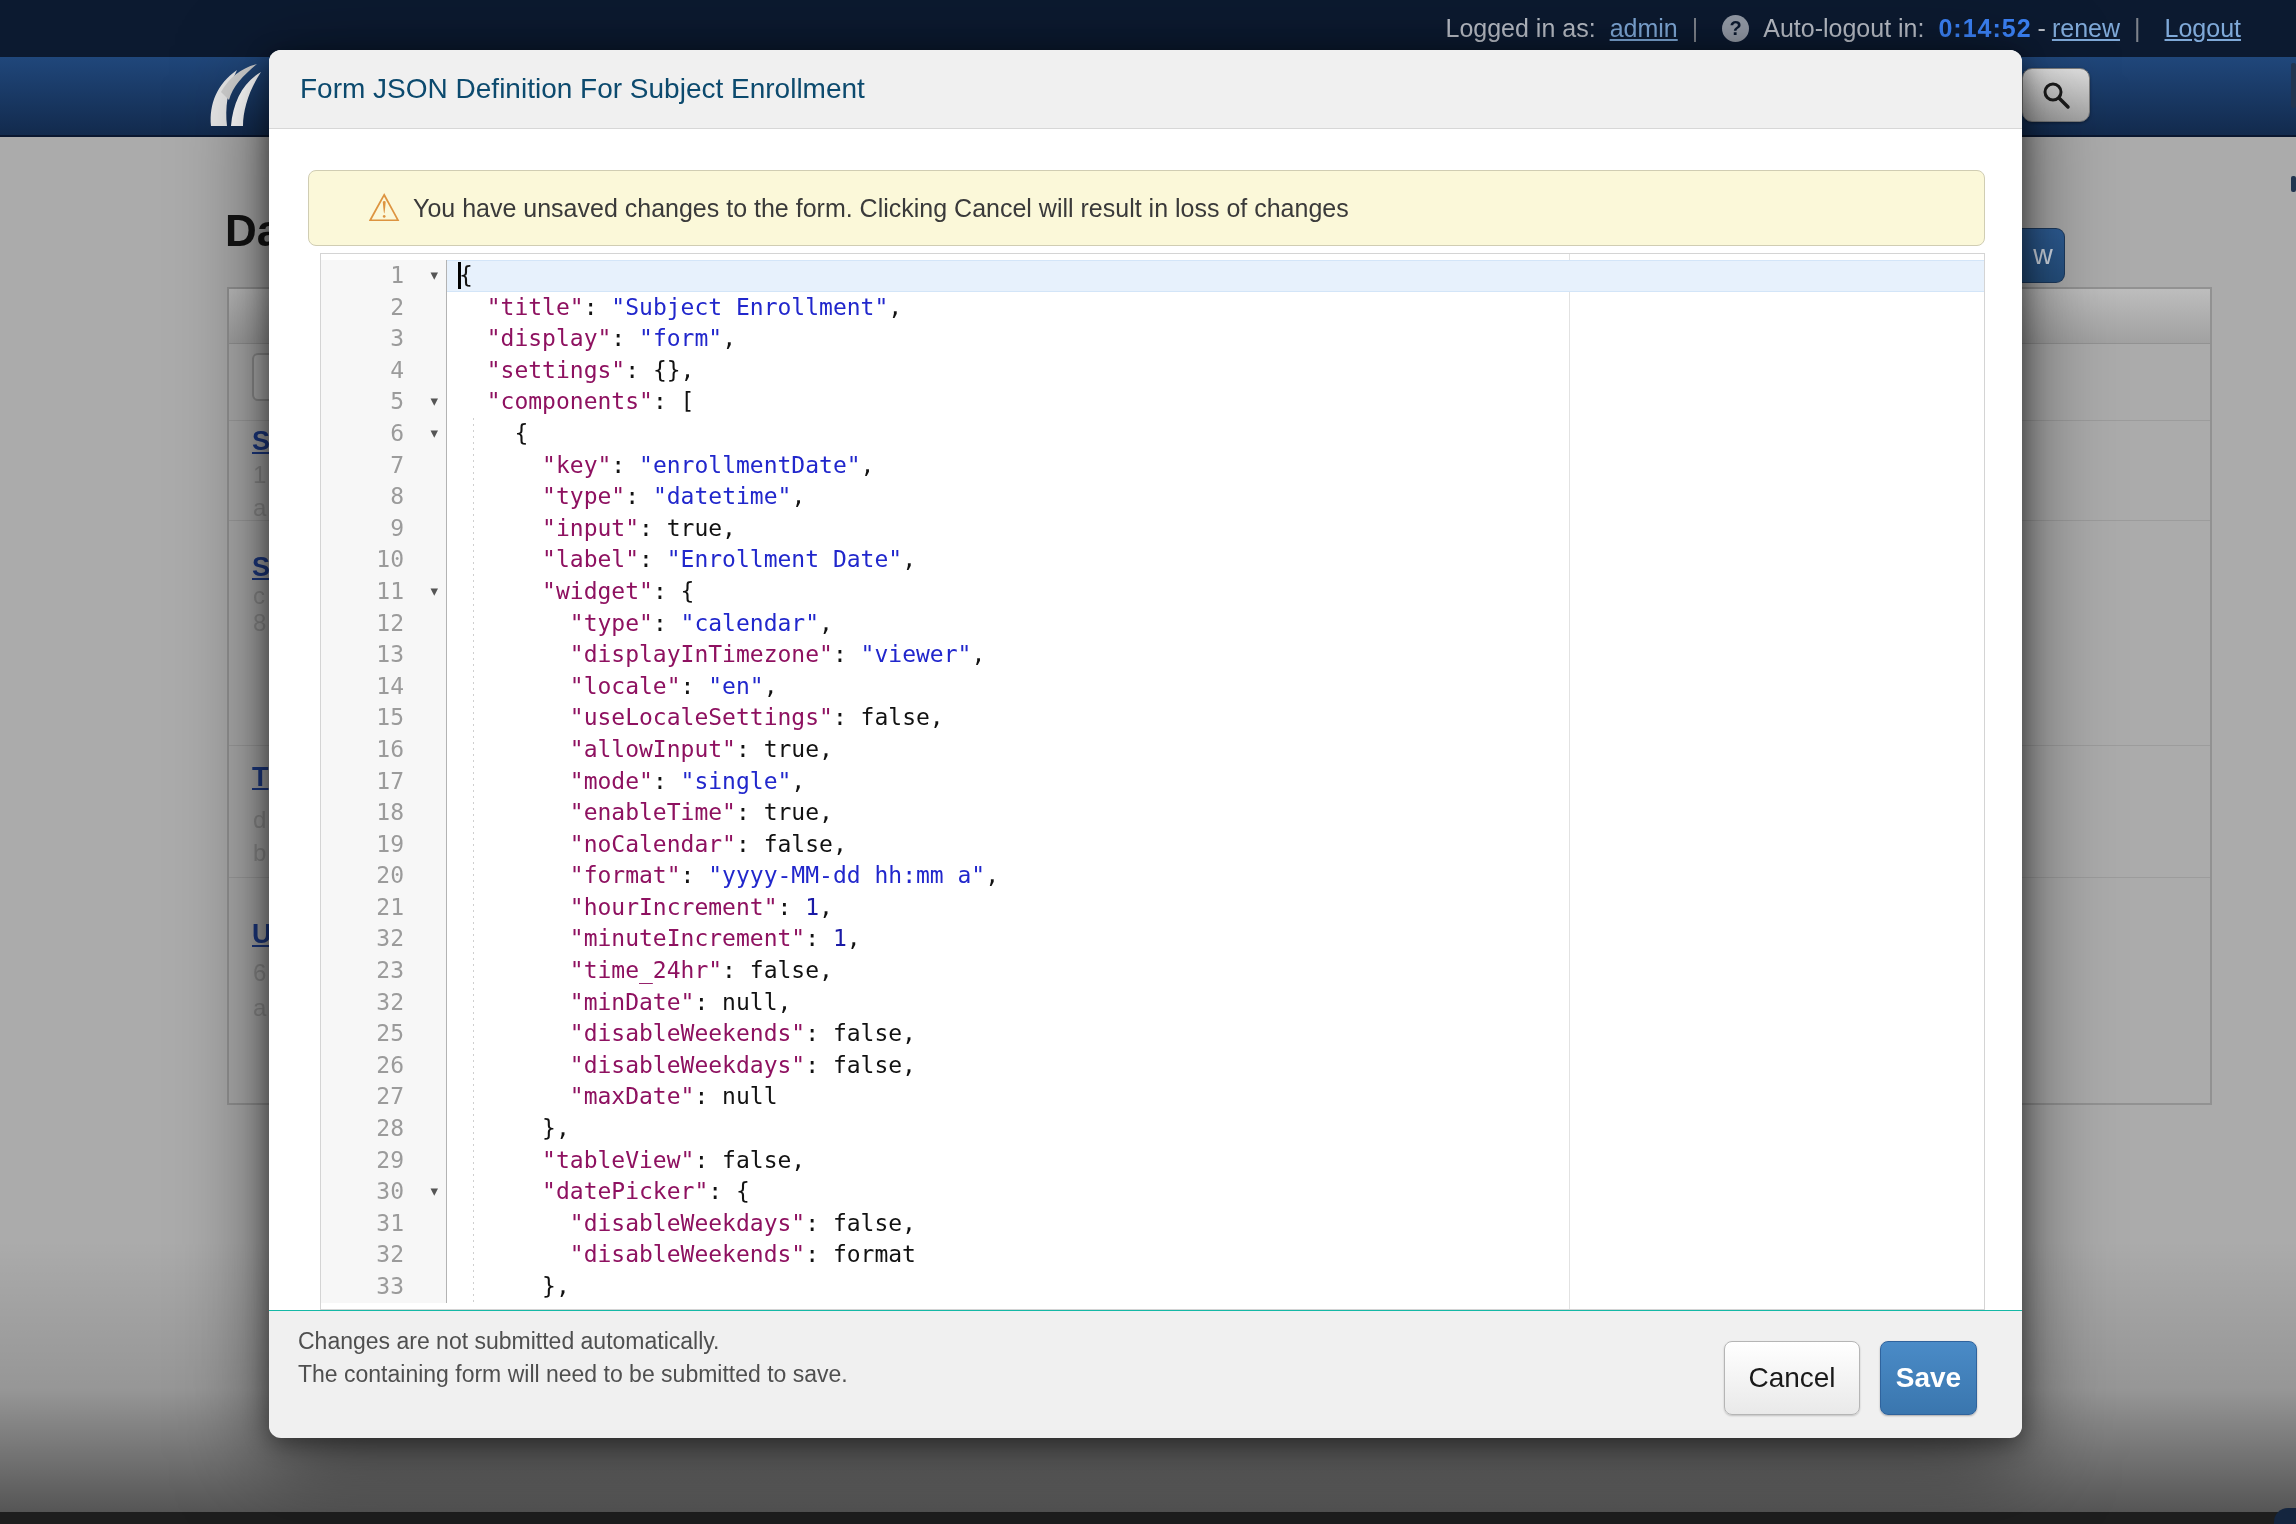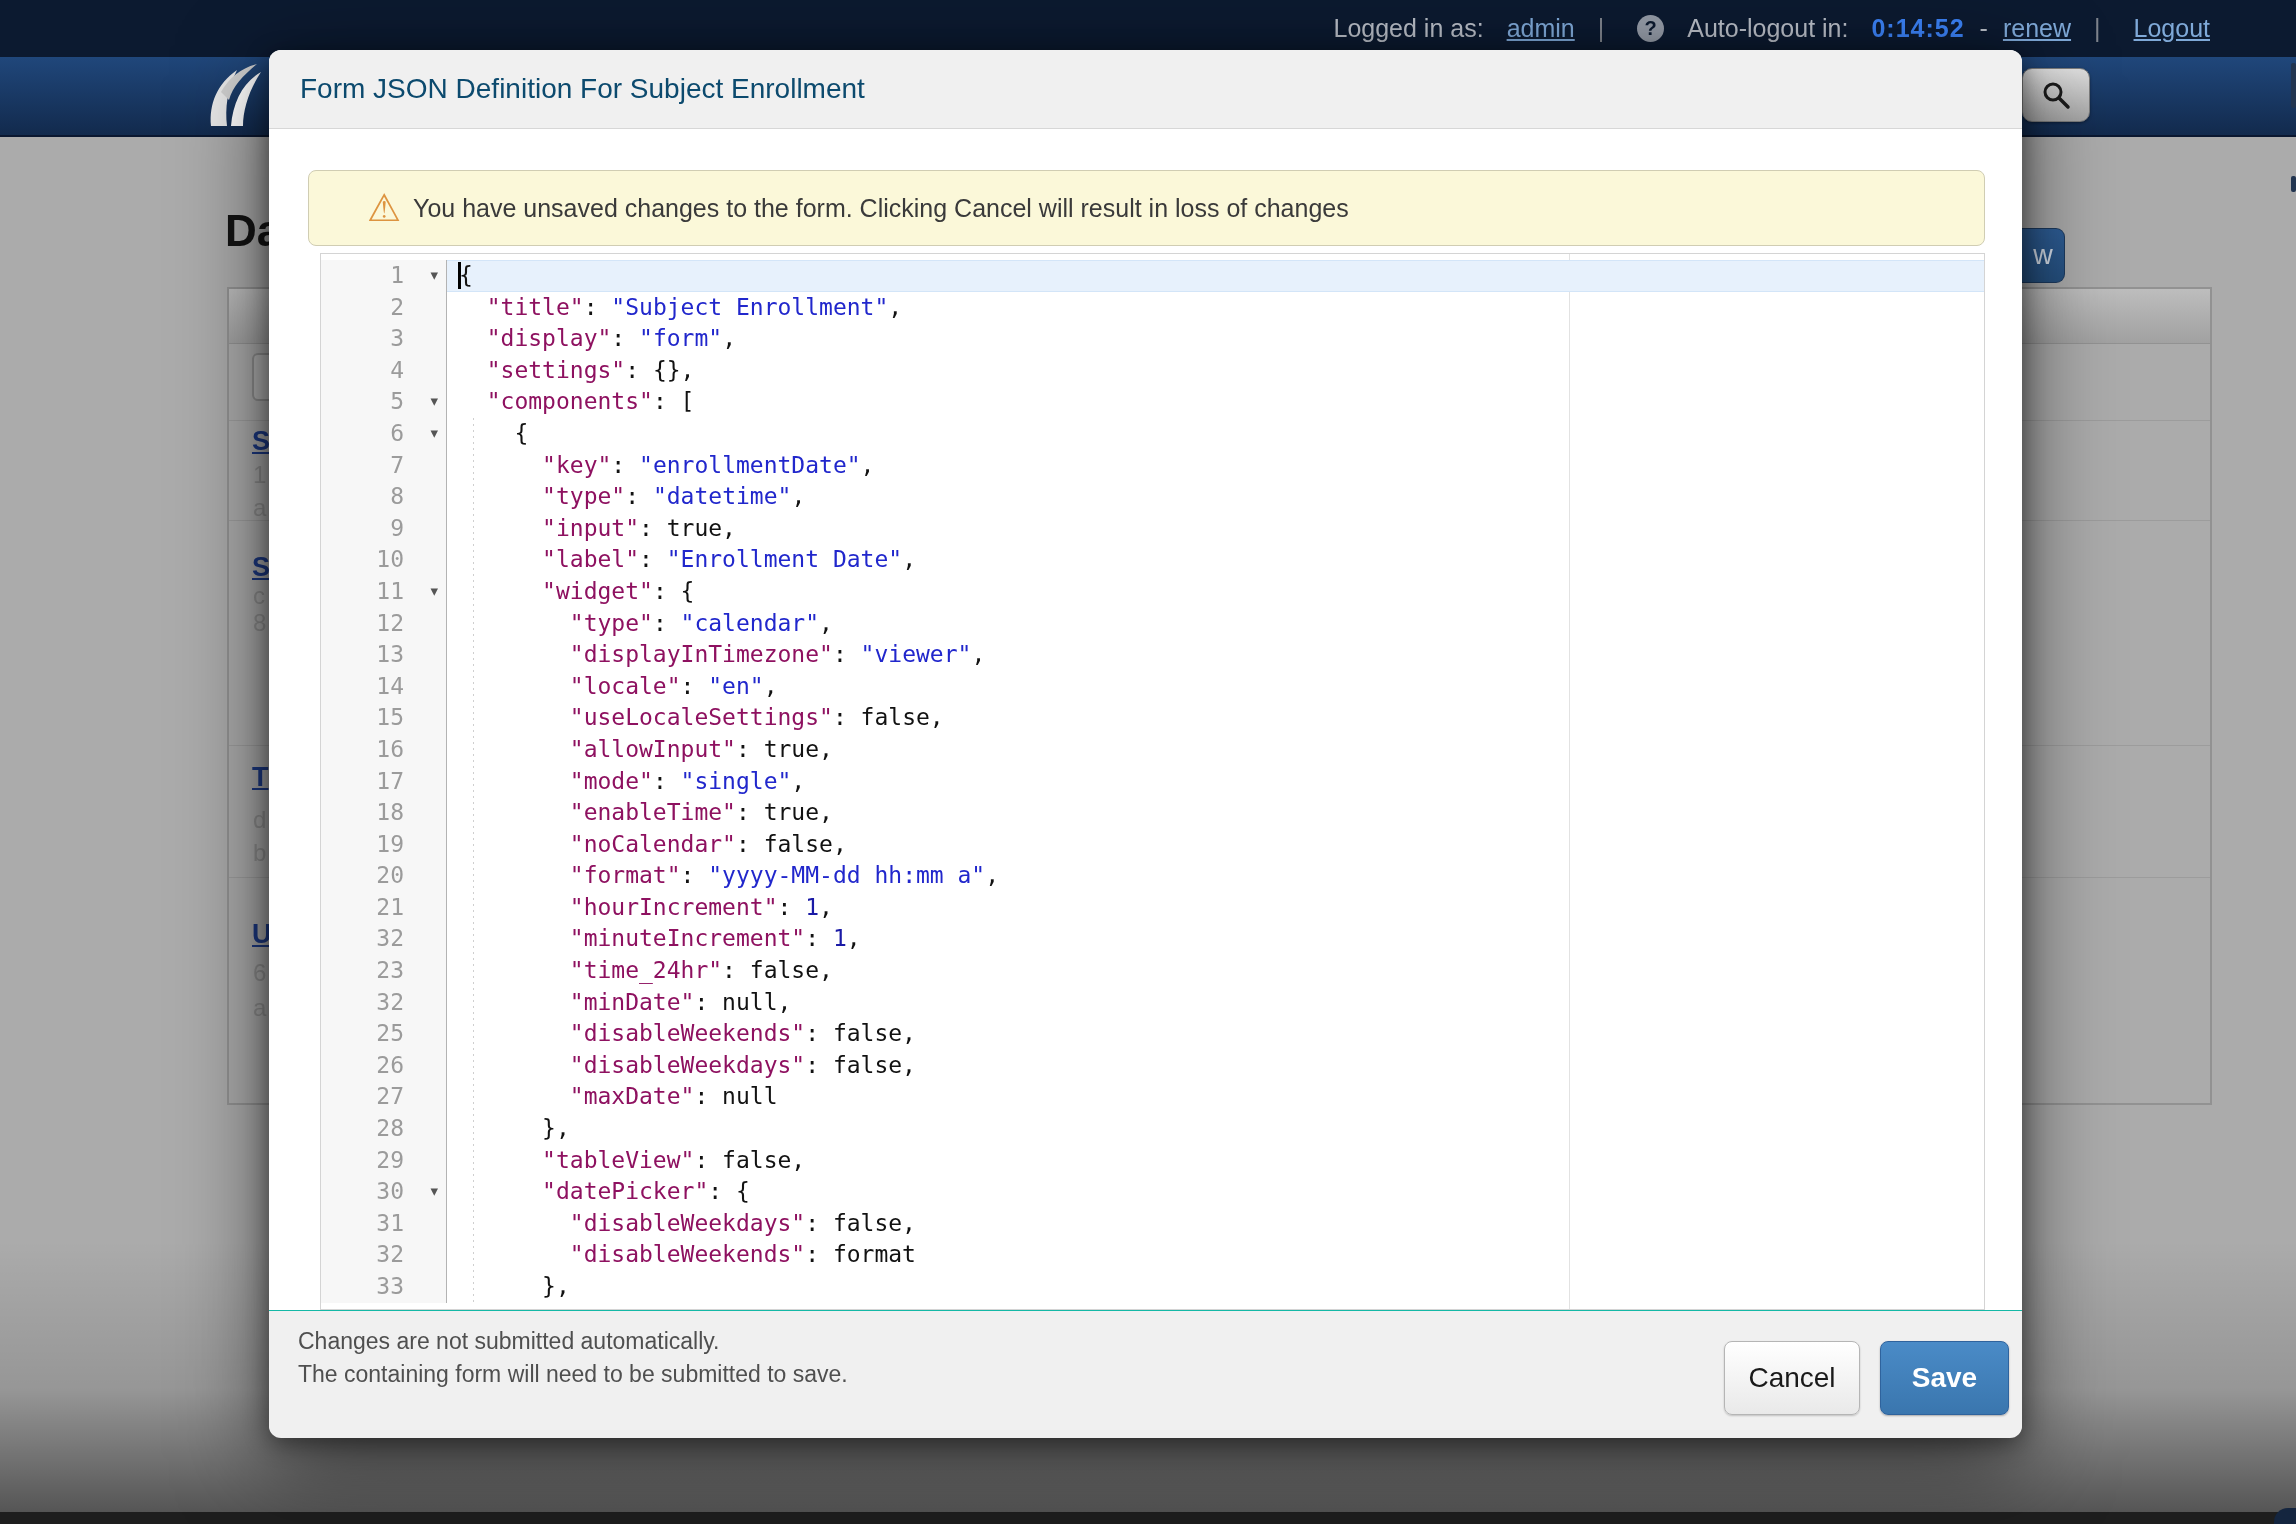--- a/index.html
+++ b/index.html
@@ -1,22 +1,22 @@
 <!DOCTYPE html>
 <html><head>
 <meta charset="utf-8">
 <style>
   html,body{margin:0;padding:0;background:#555;}
   .stage{position:relative;width:2296px;height:1524px;overflow:hidden;
          background:#ababab;font-family:"Liberation Sans",sans-serif;}
 
   
   .topbar{position:absolute;left:0;top:0;width:2296px;height:57px;background:#0c1a30;
-          display:flex;align-items:center;justify-content:flex-end;padding-right:86px;
-          box-sizing:border-box;font-size:25px;color:#b9bec7;z-index:3;gap:9px;}
+          display:flex;align-items:center;justify-content:flex-end;padding-right:55px;
+          box-sizing:border-box;font-size:25px;color:#b9bec7;z-index:3;}
   .topbar span{margin-left:14px;}
   .tb-link{color:#7fa9d8;text-decoration:underline;cursor:pointer;}
   .tb-sep{color:#7e838c;margin:0 10px;}
   .tb-timer{color:#3b82f6;font-weight:bold;letter-spacing:1px;}
   .help-badge{display:inline-block;width:27px;height:27px;border-radius:50%;background:#959ca8;
           color:#0c1a30;font-weight:bold;font-size:20px;line-height:27px;text-align:center;}
 
   
   .navbar{position:absolute;left:0;top:57px;width:2296px;height:78px;
           background:linear-gradient(180deg,#20477b 0%,#173providedc 60%,#122a4d 100%);
@@ -86,21 +86,21 @@
 
   
   .modal-footer{position:absolute;left:0;top:1260px;right:0;height:127px;background:#f0f0f0;
          border-top:1px solid #14b8a6;border-radius:0 0 12px 12px;}
   .footer-note{position:absolute;left:29px;top:14px;font-size:23px;color:#4f4f4f;line-height:33px;}
   .btn{position:absolute;top:30px;height:74px;border-radius:8px;font-size:28px;text-align:center;
          cursor:pointer;box-sizing:border-box;display:flex;align-items:center;justify-content:center;
          font-family:"Liberation Sans",sans-serif;}
   .btn-cancel{left:1455px;width:136px;background:linear-gradient(180deg,#ffffff,#e9e9e9);
          border:1px solid #b5b5b5;color:#1a1a1a;box-shadow:0 1px 2px rgba(0,0,0,.2);}
-  .btn-save{left:1611px;width:129px;background:linear-gradient(180deg,#4a8bc7,#3a76ae);
+  .btn-save{left:1611px;width:97px;background:linear-gradient(180deg,#4a8bc7,#3a76ae);
          border:1px solid #2f639d;color:#ffffff;font-weight:600;box-shadow:0 1px 2px rgba(0,0,0,.3);}
 </style>
 </head>
 <body>
 
 <div class="stage">
 
   <div class="topbar">
     <span>Logged in as:</span>
     <span class="tb-link">admin</span>

